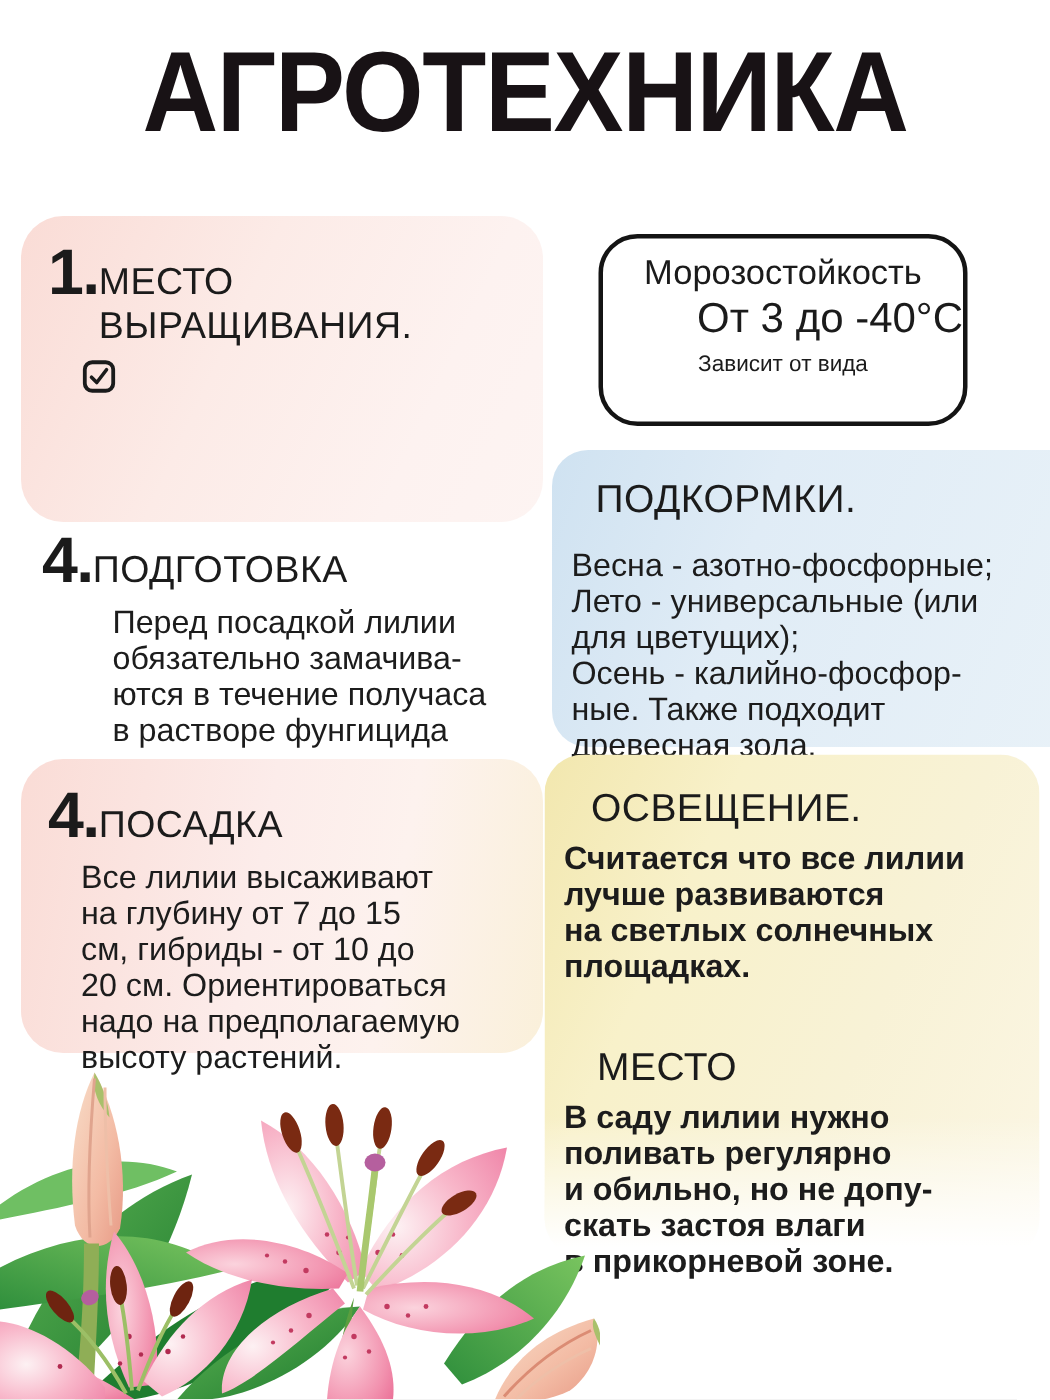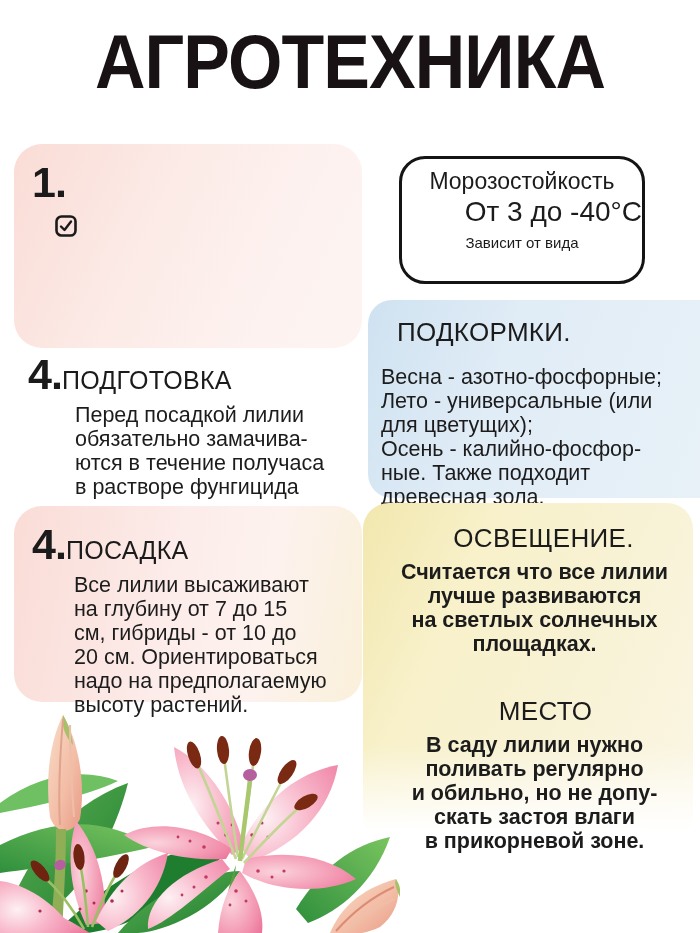--- a/index.html
+++ b/index.html
@@ -26,36 +26,35 @@
   }
   .card-planting{
     left:14px;top:506px;width:348px;height:196px;
     background:linear-gradient(100deg,#fadcd6 0%,#fcecea 45%,#fdf2ee 70%,#faf0da 100%);
   }
   .card-sun{
     left:363px;top:503px;width:330px;height:335px;border-radius:26px;
     background:
       linear-gradient(to bottom,rgba(255,255,255,0) 72%,#ffffff 98%),
       linear-gradient(115deg,#f2e7ae 0%,#f8f1ca 28%,#f8f2d6 62%,#fbf6e4 100%);
-    text-align: center;
   }
   .sec-head{display:flex;align-items:baseline;padding:14px 0 0 18px;}
   .sec-num{font-size:43px;font-weight:600;letter-spacing:-1px;}
   .sec-title{font-size:25px;font-weight:500;letter-spacing:.3px;}
   .body-text{
     margin:0;font-size:21.5px;line-height:24px;font-weight:500;
     white-space:pre-line;color:#1c1c1c;
   }
   .check-row{display:flex;gap:9px;margin:5px 0 0 41px;}
   .checkbox{flex:0 0 auto;margin-top:3px;}
   .card-place .body-text{margin-top:0;}
   .prep-block{position:absolute;left:28px;top:350px;width:340px;}
   .prep-block .sec-head{padding:0;}
   .prep-block .body-text{margin:4px 0 0 47px;}
-  .card-planting .body-text{margin:4px 0 0 60px;}
+  .card-planting .body-text{margin:4px 0 0 40px;}
   .frost-box{
     position:absolute;left:399px;top:156px;width:246px;height:128px;
     border:3.5px solid #141414;border-radius:26px;background:#ffffff;
     box-sizing:border-box;text-align:center;padding-top:9px;
   }
   .frost-title{font-size:23px;font-weight:500;}
   .frost-value{font-size:28px;font-weight:500;margin-top:1px;text-align:right;}
   .frost-note{font-size:15px;font-weight:500;margin-top:6px;}
   .sub-head{margin:0;font-size:26px;font-weight:500;letter-spacing:.3px;}
   .card-feeding .sub-head{padding:17px 0 0 29px;}
@@ -68,20 +67,21 @@
 </head>
 <body>
 
 <div class="poster">
 
   <h1 class="page-title">АГРОТЕХНИКА</h1>
 
   <section class="card card-place">
     <div class="sec-head">
       <span class="sec-num">1.</span>
+      <span class="sec-title">МЕСТО ВЫРАЩИВАНИЯ.</span>
     </div>
     <div class="check-row">
       <span class="checkbox">
         <svg width="22" height="22" viewBox="0 0 22 22">
           <rect x="1.5" y="1.5" width="19" height="19" rx="5" fill="none" stroke="#1b1b1b" stroke-width="2.6"></rect>
           <path d="M6 11.5 L9.5 15 L16 6.5" fill="none" stroke="#1b1b1b" stroke-width="2.4" stroke-linecap="round" stroke-linejoin="round"></path>
         </svg>
       </span>
     </div>
   </section>

